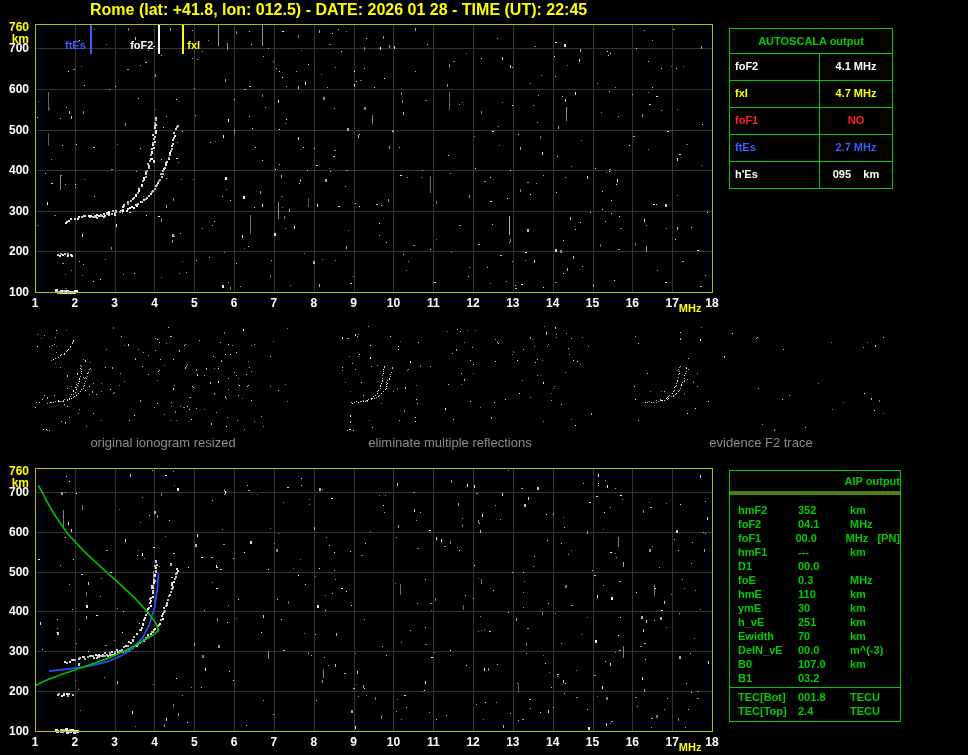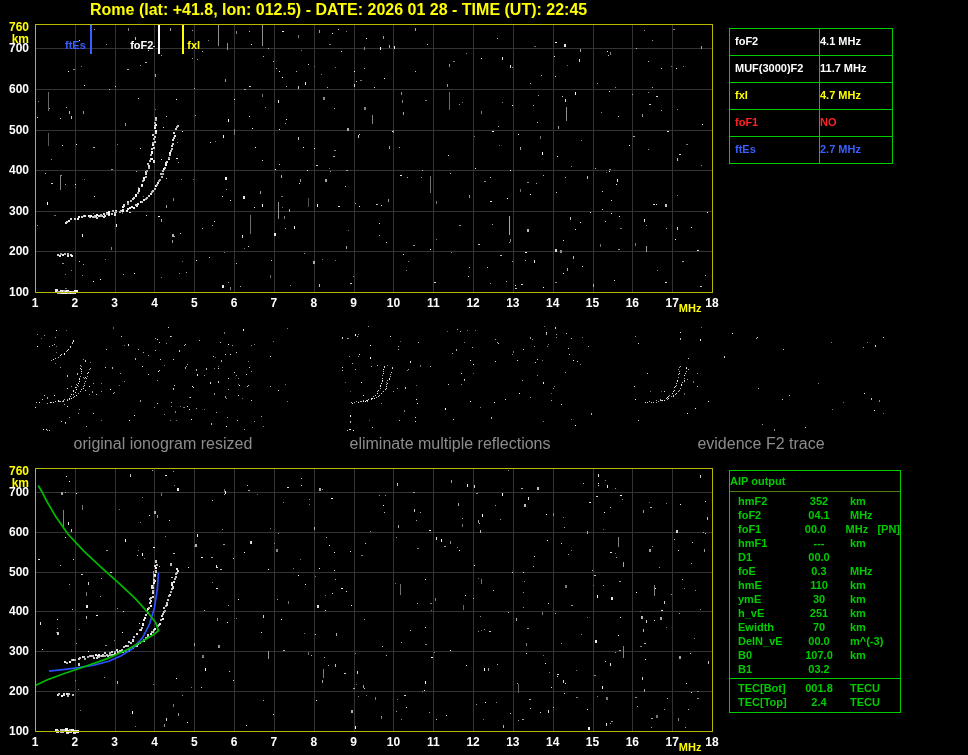--- a/index.html
+++ b/index.html
@@ -2,36 +2,36 @@
 <html><head>
 <meta charset="utf-8">
 <style>
   html,body{margin:0;padding:0}
   body{width:968px;height:755px;background:#000;position:relative;overflow:hidden;
        font-family:"Liberation Sans",sans-serif}
   .title{position:absolute;left:90px;top:1px;color:#ffff00;font-size:16px;font-weight:bold;white-space:pre}
   svg{position:absolute;display:block}
   .thumb{position:absolute;top:326px;width:256px;height:106px;background:#000}
   .thumb svg{position:static}
-  .caption{position:absolute;top:435px;width:256px;text-align:center;color:#8c8c8c;font-size:16px}
+  .caption{position:absolute;top:435px;width:256px;text-align:center;color:#8c8c8c;font-size:13px}
   
   .as-table{position:absolute;left:729px;top:28px;width:162px;border:1px solid #00cc00;background:#000}
   .as-title{height:24px;line-height:24px;text-align:center;color:#00cc00;font-weight:bold;font-size:11px;
             border-bottom:1px solid #00cc00}
   .as-row{display:flex;height:26px;line-height:25px;border-bottom:1px solid #00cc00;font-weight:bold;font-size:11px}
   .as-row:last-child{border-bottom:none}
   .as-label{width:84px;border-right:1px solid #00cc00;padding-left:5px}
-  .as-value{flex:1;white-space:pre}
+  .as-value{flex:1;text-align:center;white-space:pre}
   
   .aip-table{position:absolute;left:729px;top:470px;width:170px;border:1px solid #00cc00;background:#000;
              color:#00cc00;font-weight:bold;font-size:11px;padding-bottom:3px}
-  .aip-title{height:20px;line-height:20px;text-align:left;font-size:11px;border-bottom:1px solid #4d7c0f;margin-bottom:2px}
+  .aip-title{height:20px;line-height:20px;text-align:right;font-size:11px;border-bottom:4px solid #4d7c0f;margin-bottom:8px}
   .aip-row{display:flex;height:14px;line-height:14px;padding:0 0 0 8px}
   .aip-label{width:60px;white-space:pre}
-  .aip-value{width:42px;text-align:center;white-space:pre}
+  .aip-value{width:42px;text-align:left;white-space:pre}
   .aip-unit{padding-left:10px;white-space:pre}
   .aip-sep{border-top:1px solid #00cc00;margin:2px 0}
 </style>
 </head>
 <body>
 
 <div class="title">Rome (lat: +41.8, lon: 012.5) - DATE: 2026 01 28 - TIME (UT): 22:45</div>
 
 <svg id="iono-top" width="730" height="304" style="left:0;top:14px" shape-rendering="crispEdges">
     <line x1="75.3235294117647" y1="10" x2="75.3235294117647" y2="278" stroke="#333333" stroke-width="1"></line>
@@ -690,40 +690,41 @@
     <text x="29" y="38.363636363636374" fill="#ffffff" text-anchor="end" font-size="12" font-weight="bold" font-family="&quot;Liberation Sans&quot;,sans-serif">700</text>
     <text x="29" y="78.96969696969697" fill="#ffffff" text-anchor="end" font-size="12" font-weight="bold" font-family="&quot;Liberation Sans&quot;,sans-serif">600</text>
     <text x="29" y="119.57575757575756" fill="#ffffff" text-anchor="end" font-size="12" font-weight="bold" font-family="&quot;Liberation Sans&quot;,sans-serif">500</text>
     <text x="29" y="160.1818181818182" fill="#ffffff" text-anchor="end" font-size="12" font-weight="bold" font-family="&quot;Liberation Sans&quot;,sans-serif">400</text>
     <text x="29" y="200.78787878787878" fill="#ffffff" text-anchor="end" font-size="12" font-weight="bold" font-family="&quot;Liberation Sans&quot;,sans-serif">300</text>
     <text x="29" y="241.39393939393938" fill="#ffffff" text-anchor="end" font-size="12" font-weight="bold" font-family="&quot;Liberation Sans&quot;,sans-serif">200</text>
     <text x="29" y="282" fill="#ffffff" text-anchor="end" font-size="12" font-weight="bold" font-family="&quot;Liberation Sans&quot;,sans-serif">100</text>
   </svg>
 
 <div class="as-table">
+  <div class="as-title">AUTOSCALA output</div>
   <div id="as-rows">
       <div class="as-row" style="color: rgb(255, 255, 255);">
         <span class="as-label">foF2</span>
         <span class="as-value">4.1 MHz</span>
-      </div>
-      <div class="as-row" style="color: rgb(255, 255, 255);">
-        <span class="as-label">MUF(3000)F2</span>
-        <span class="as-value">11.7 MHz</span>
       </div>
       <div class="as-row" style="color: rgb(255, 255, 0);">
         <span class="as-label">fxI</span>
         <span class="as-value">4.7 MHz</span>
       </div>
       <div class="as-row" style="color: rgb(255, 32, 32);">
         <span class="as-label">foF1</span>
         <span class="as-value">NO</span>
       </div>
       <div class="as-row" style="color: rgb(58, 95, 255);">
         <span class="as-label">ftEs</span>
         <span class="as-value">2.7 MHz</span>
+      </div>
+      <div class="as-row" style="color: rgb(255, 255, 255);">
+        <span class="as-label">h'Es</span>
+        <span class="as-value">095    km</span>
       </div>
     </div>
 </div>
 
 <div class="thumb" style="left:35px">
   <svg id="thumb0" width="256" height="106" shape-rendering="crispEdges">
       <rect x="113" y="29" width="1" height="1" fill="rgb(167,167,167)"></rect>
       <rect x="226" y="90" width="1" height="1" fill="rgb(173,173,173)"></rect>
       <rect x="197" y="19" width="1" height="1" fill="rgb(168,168,168)"></rect>
       <rect x="86" y="10" width="1" height="1" fill="rgb(195,195,195)"></rect>

